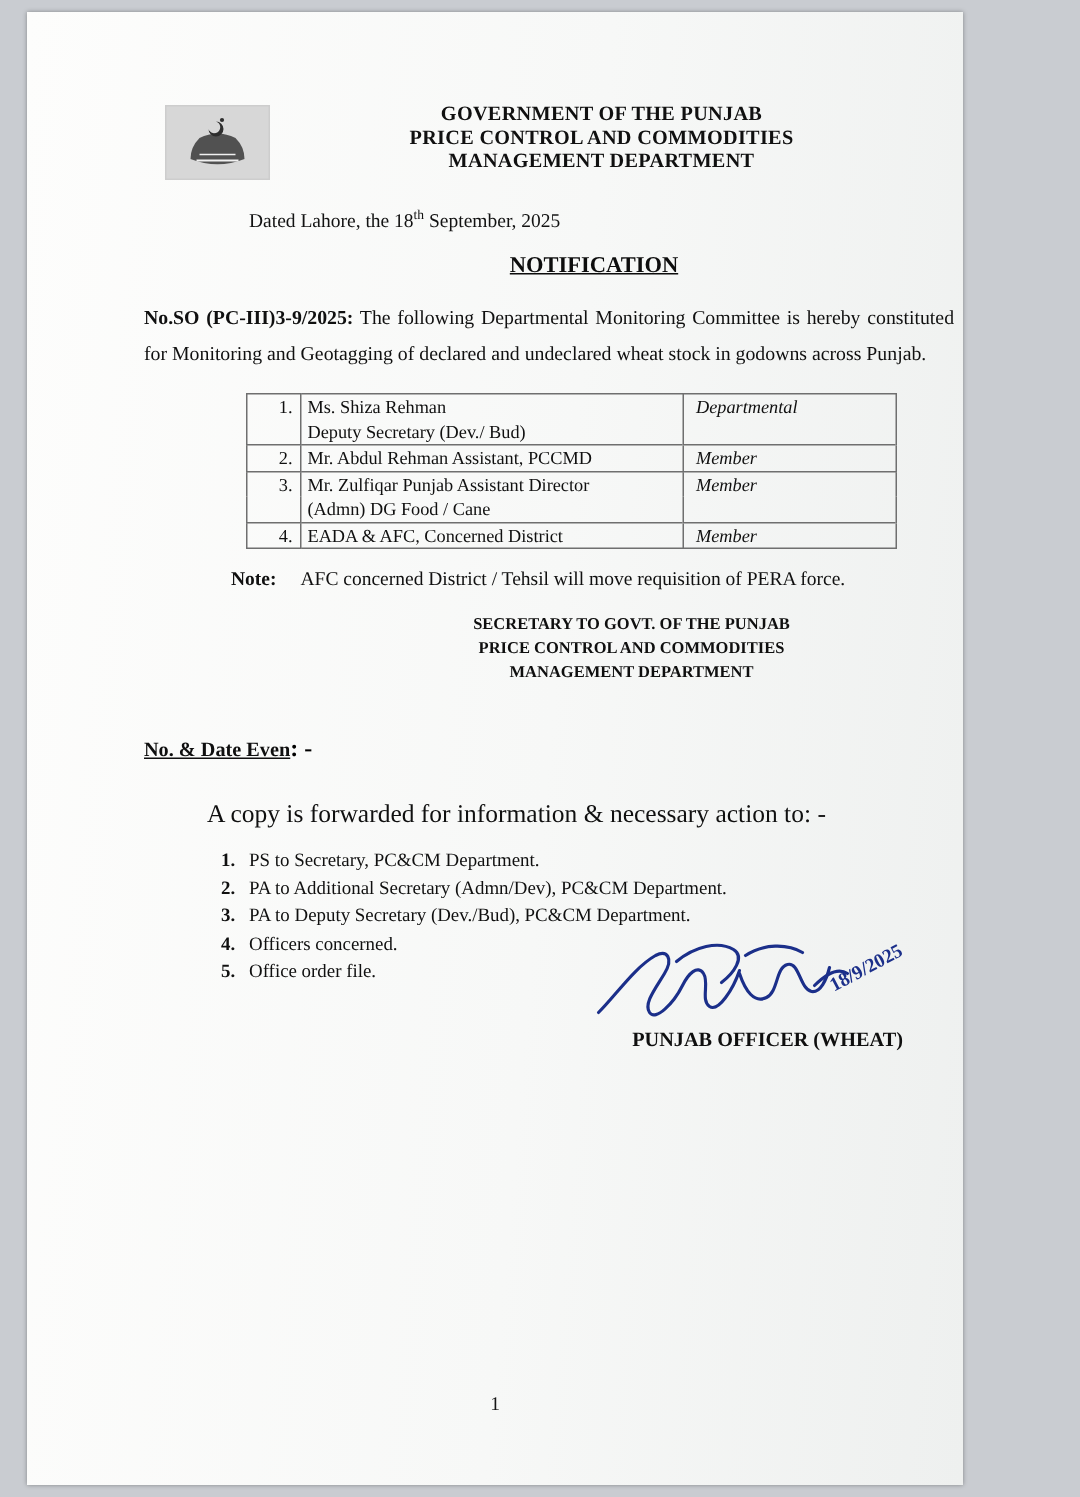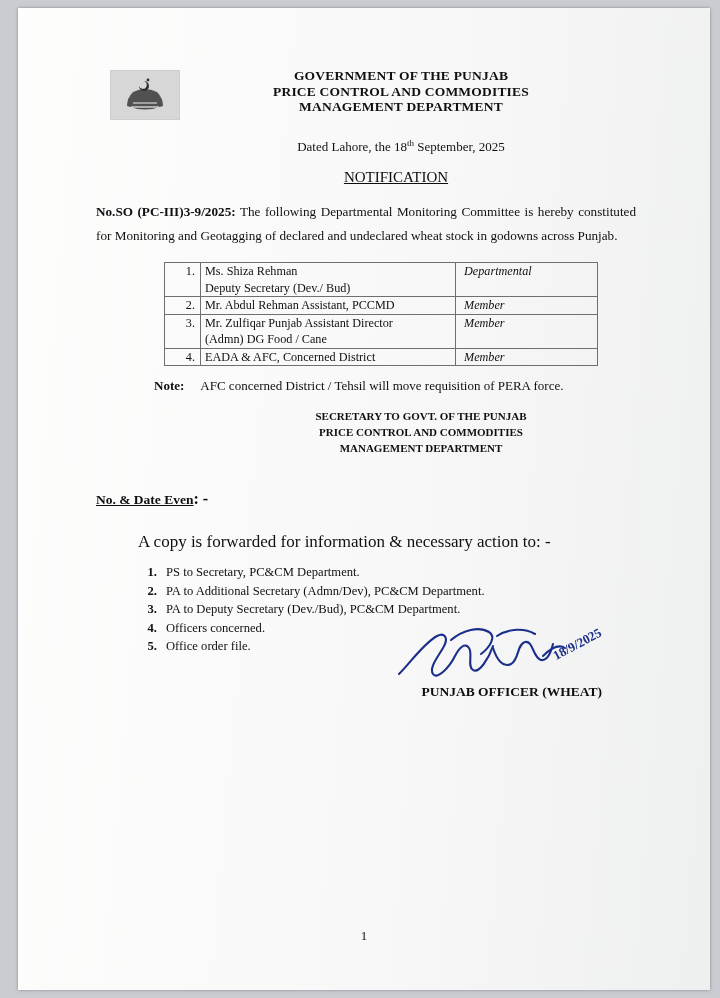--- a/index.html
+++ b/index.html
@@ -10,21 +10,21 @@
     width: 720px;
     height: 998px;
     background: #c9ccd1;
     font-family: "Liberation Serif", serif;
     overflow: hidden;
   }
   .page {
     position: absolute;
     left: 18px;
     top: 8px;
-    width: 692px;
+    width: 624px;
     height: 982px;
     background: #701a75;
     box-shadow: 0 0 3px rgba(0,0,0,0.35);
   }
   .sheet-inner {
     position: absolute;
     left: 0; top: 0; right: 0; bottom: 0;
     background: linear-gradient(95deg, #fdfdfc 0%, #f7f8f7 55%, #eef0ef 100%);
   }
   .content {
@@ -55,30 +55,29 @@
     text-align: center;
     font-weight: bold;
     font-size: 13.5px;
     line-height: 15.5px;
     letter-spacing: 0.2px;
     color: #101010;
     padding-left: 70px;
     padding-top: 8px;
   }
   .dated {
-    text-align: center;
     font-size: 13px;
     margin-top: 16px;
     padding-left: 70px;
     color: #121212;
   }
   .dated sup { font-size: 9px; }
   .notif {
     text-align: center;
-    font-weight: normal;
+    font-weight: bold;
     font-size: 15px;
     margin-top: 14px;
     padding-left: 60px;
     text-decoration: underline;
     color: #0d0d0d;
   }
   .body-para {
     margin-top: 14px;
     font-size: 13.2px;
     line-height: 24px;

